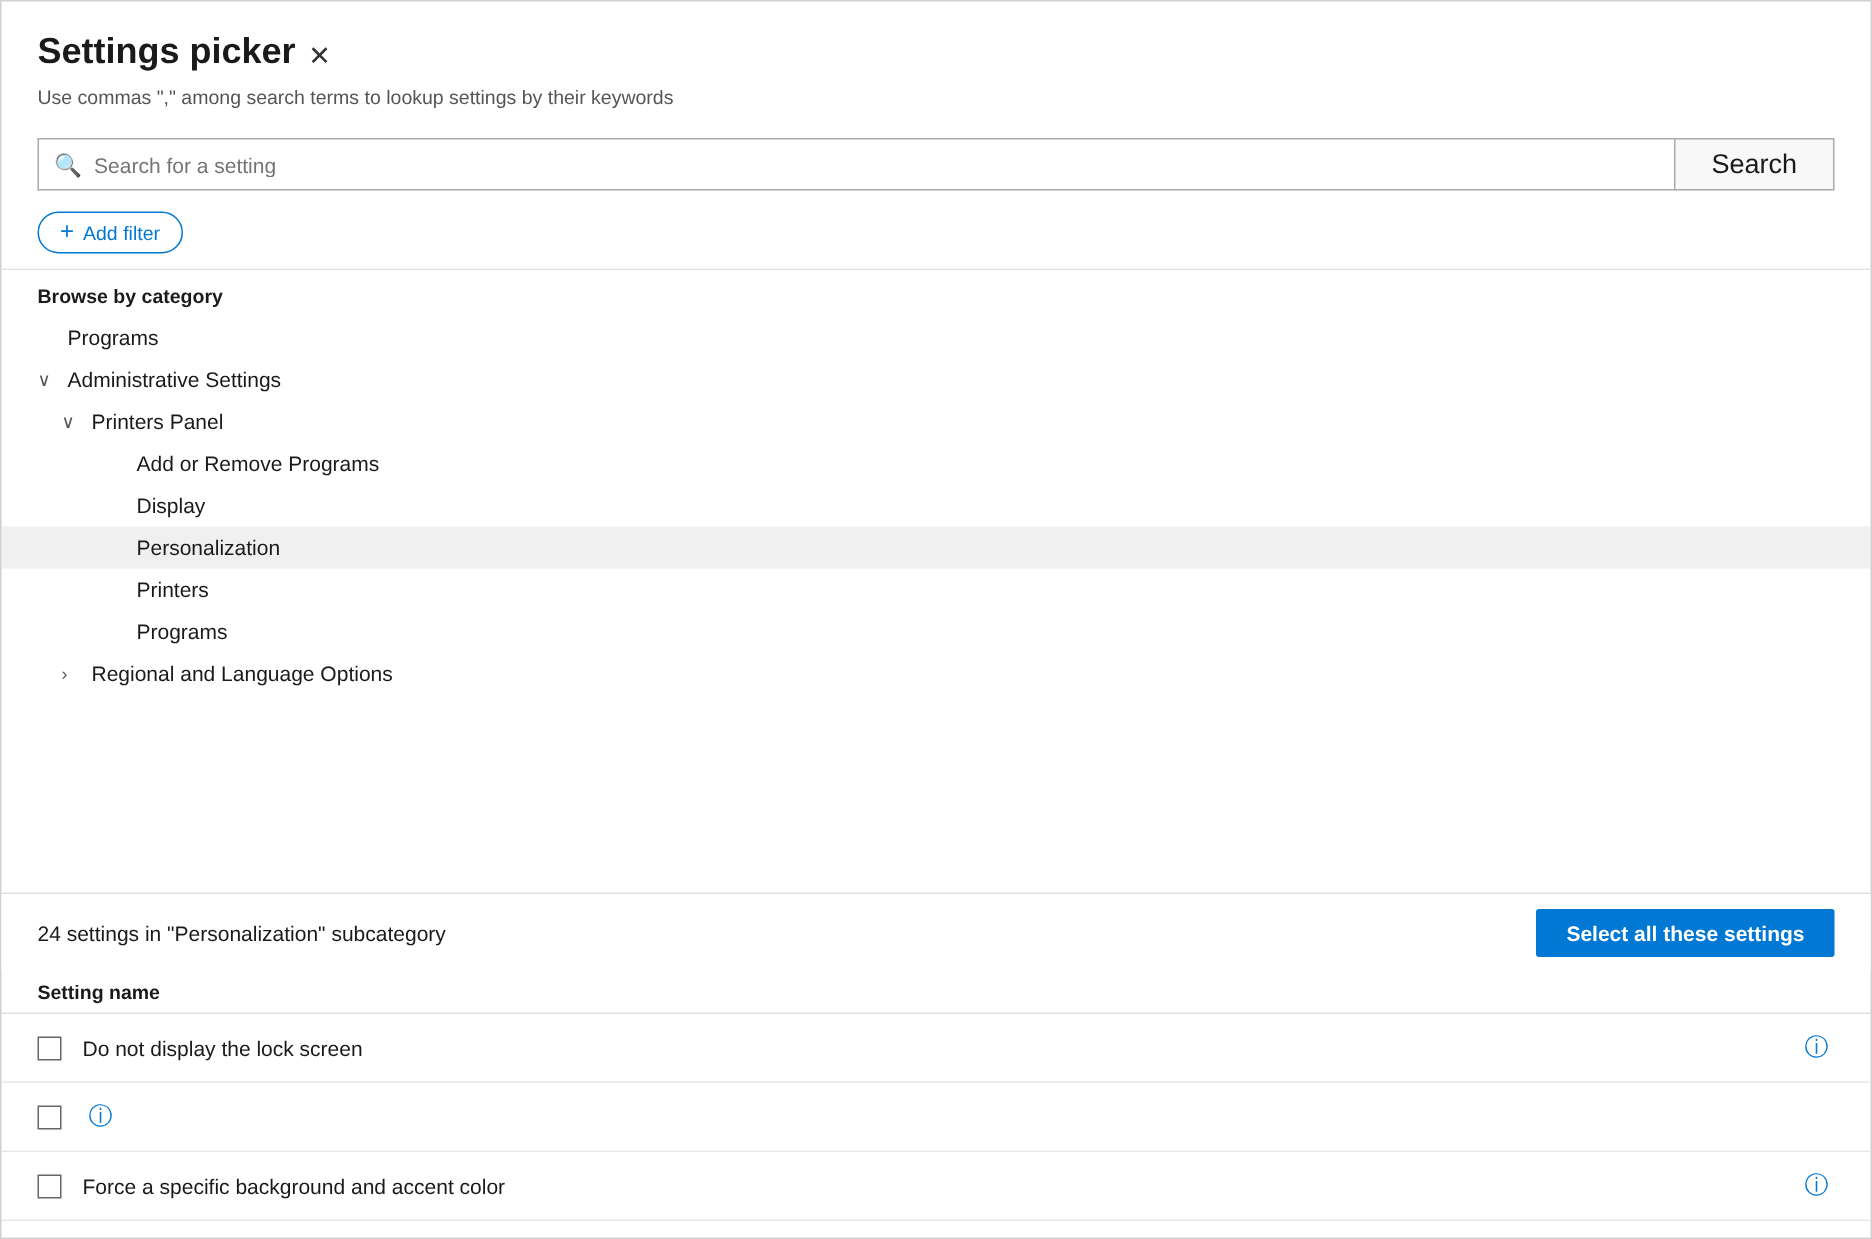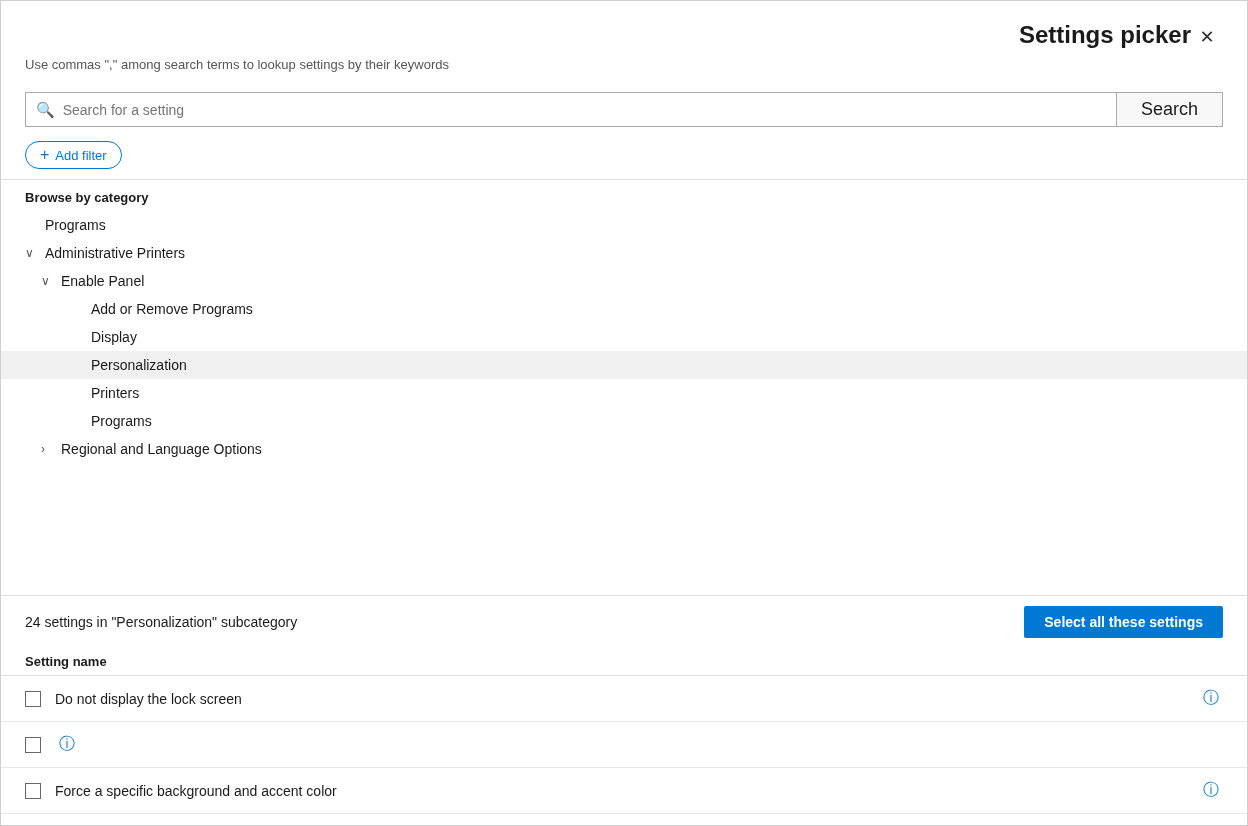--- a/index.html
+++ b/index.html
@@ -20,21 +20,21 @@
       display: flex;
       flex-direction: column;
       position: relative;
     }
     .dialog-header {
       padding: 20px 24px 10px 24px;
       border-bottom: none;
     }
     .dialog-title-row {
       display: flex;
-      justify-content: flex-end;
+      justify-content: flex-start;
       align-items: flex-start;
     }
     .dialog-title {
       font-size: 24px;
       font-weight: 600;
       color: #1a1a1a;
     }
     .close-btn {
       width: 32px;
       height: 32px;
@@ -253,26 +253,26 @@
       <div class="browse-label">Browse by category</div>
       <div class="category-list">
 
         <div class="cat-item">
           <span class="chevron"></span>
           <span>Programs</span>
         </div>
 
         <div class="cat-item">
           <span class="chevron">∨</span>
-          <span>Administrative Printers</span>
+          <span>Administrative Settings</span>
         </div>
 
         <div class="cat-item cat-indent-1">
           <span class="chevron">∨</span>
-          <span>Enable Panel</span>
+          <span>Printers Panel</span>
         </div>
 
         <div class="cat-item cat-indent-2">
           <span class="chevron"></span>
           <span>Add or Remove Programs</span>
         </div>
 
         <div class="cat-item cat-indent-2">
           <span class="chevron"></span>
           <span>Display</span>

